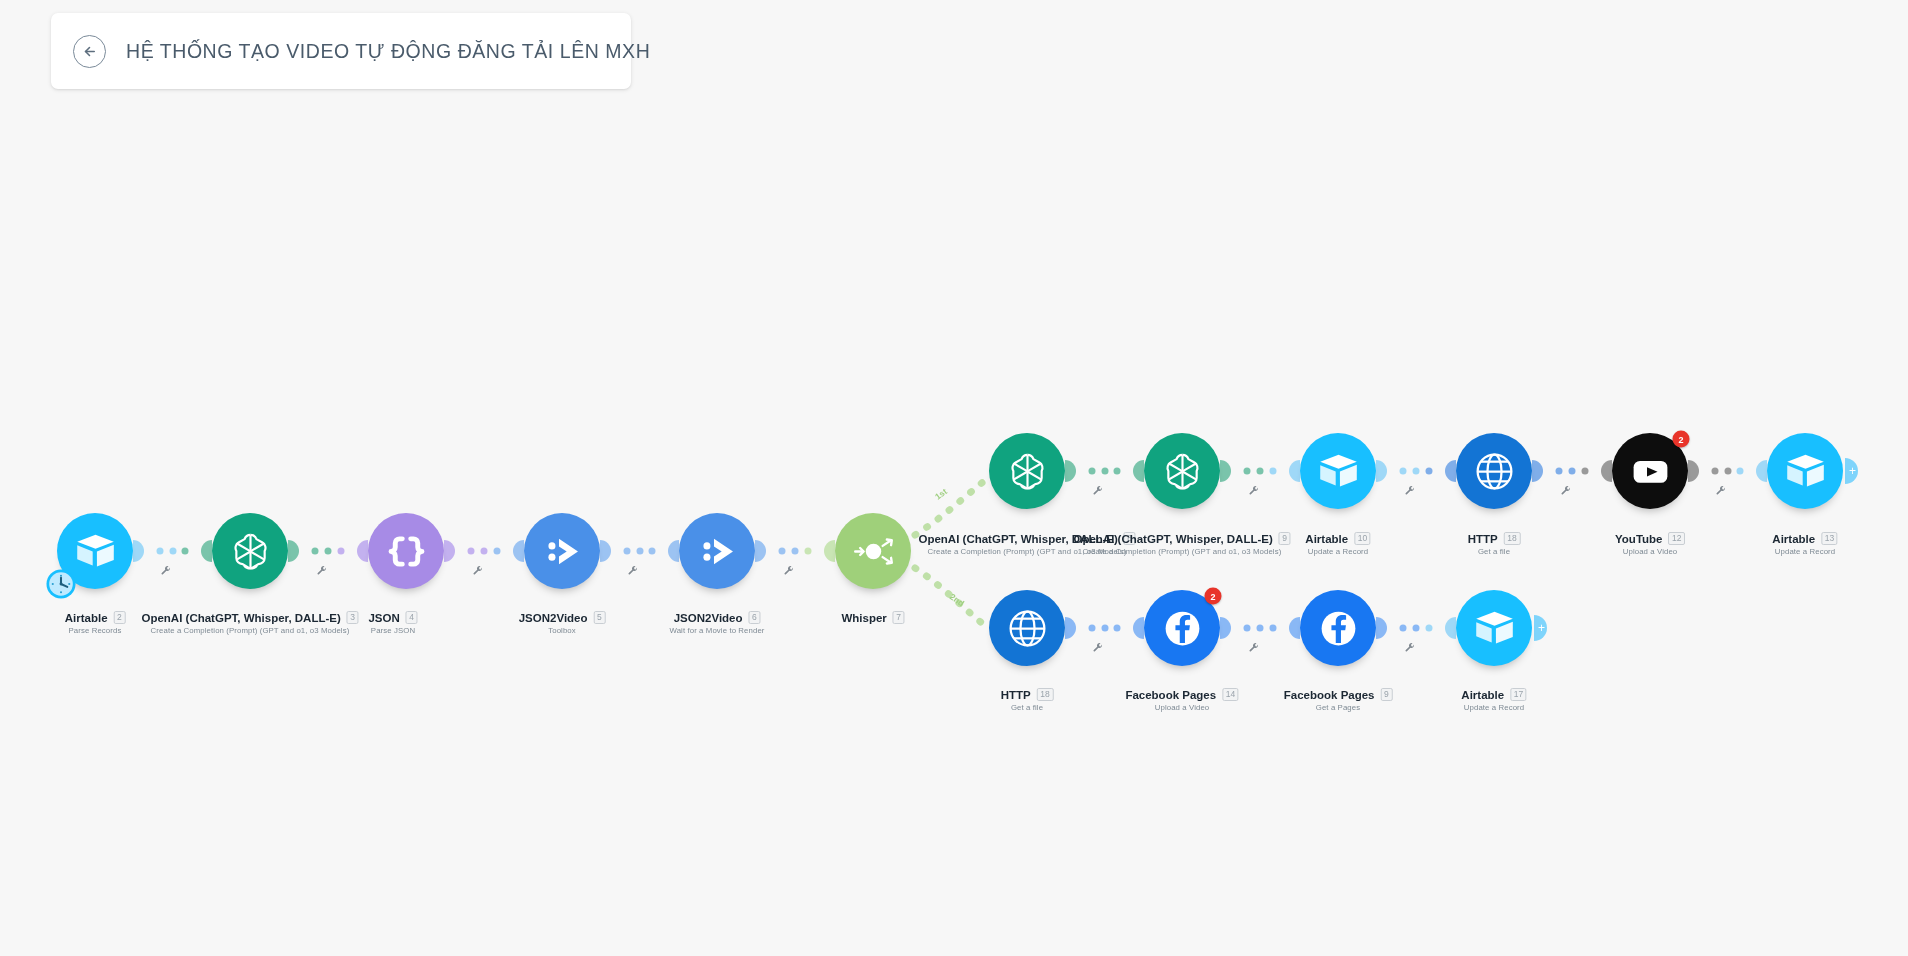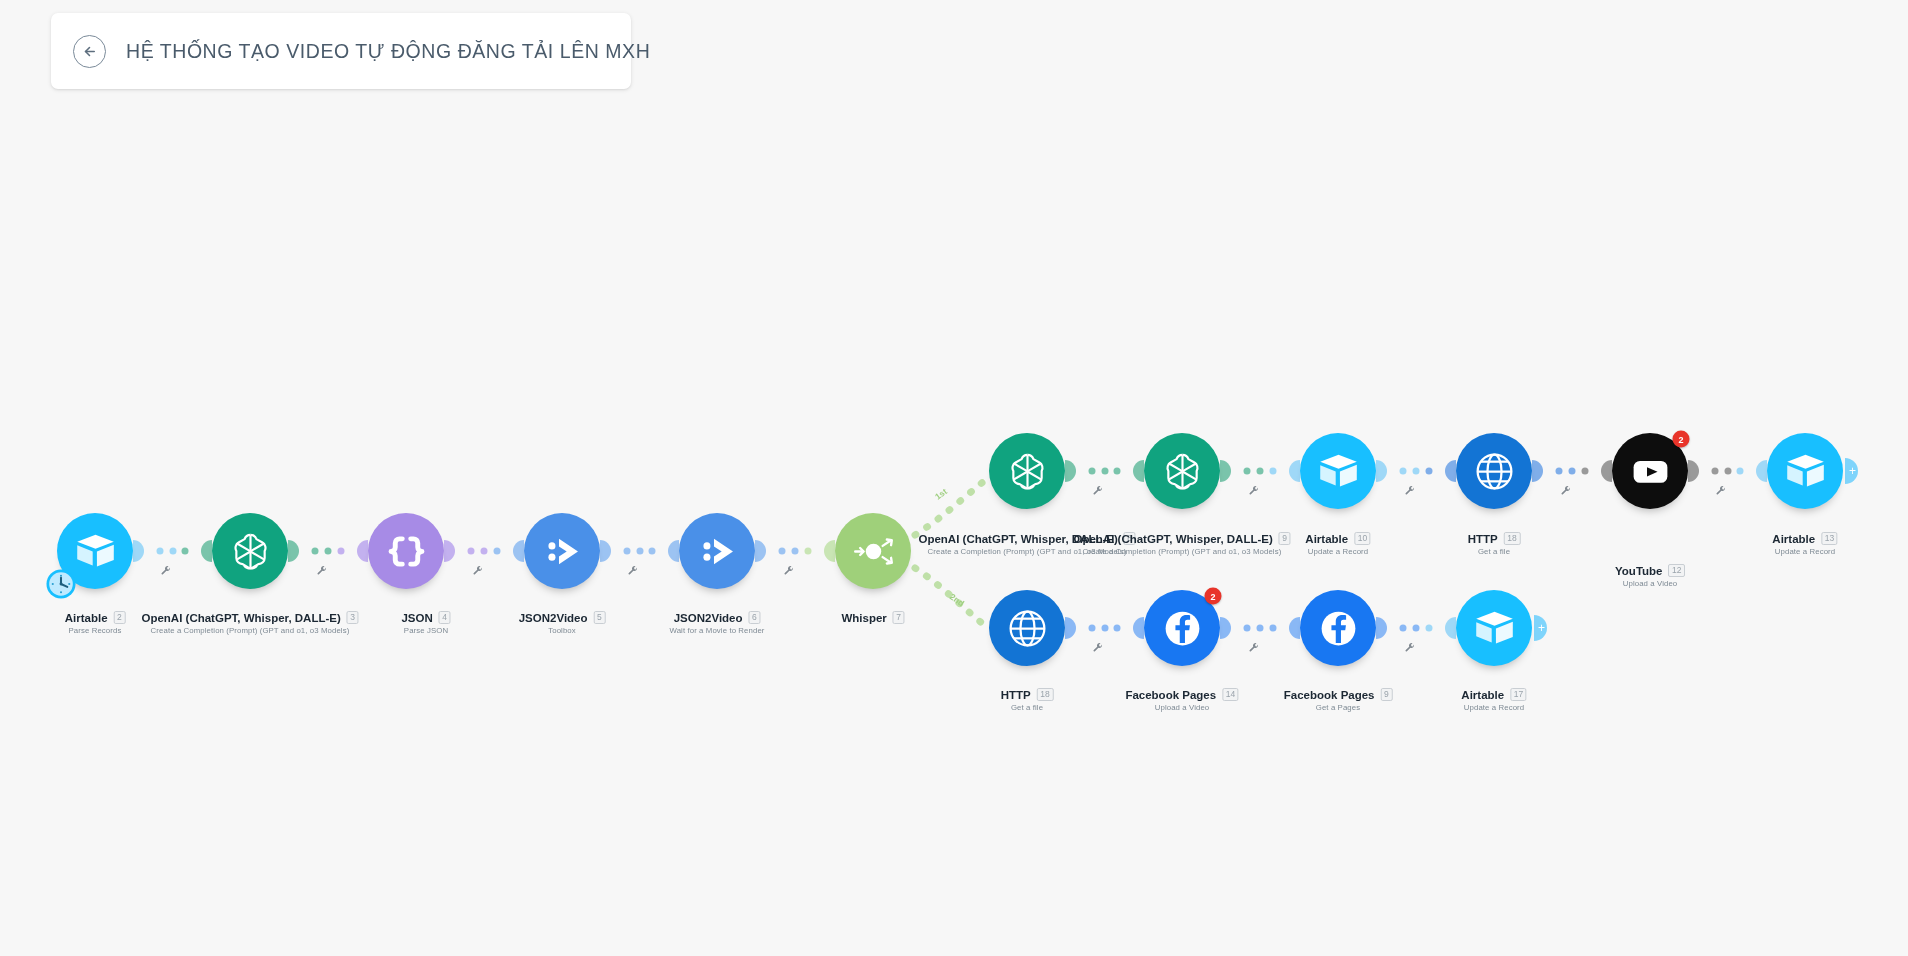--- a/index.html
+++ b/index.html
@@ -408,21 +408,21 @@
       <div class="lbl-sub">Create a Completion (Prompt) (GPT and o1, o3 Models)</div>
     </div>
       <div class="node" style="left:406px; top:551px;">
       <div class="bubble" style="width:76px; height:76px; background:#A78BE6;">
         <svg width="45" height="45" viewBox="0 0 64 64">
         <path d="M26 14 h-4 a6 6 0 0 0 -6 6 v6 a6 6 0 0 1 -6 6 a6 6 0 0 1 6 6 v6 a6 6 0 0 0 6 6 h4" stroke="#fff" stroke-width="7" fill="none" stroke-linecap="round" stroke-linejoin="round"></path>
         <path d="M38 14 h4 a6 6 0 0 1 6 6 v6 a6 6 0 0 0 6 6 a6 6 0 0 0 -6 6 v6 a6 6 0 0 1 -6 6 h-4" stroke="#fff" stroke-width="7" fill="none" stroke-linecap="round" stroke-linejoin="round"></path>
       </svg>
       </div>
       </div>
-      <div class="labels" style="left:426px; top:611px;">
+      <div class="labels" style="left:393px; top:611px;">
       <div class="lbl-row">
         <span class="lbl-name">JSON</span>
         <span class="lbl-badge">4</span>
       </div>
       <div class="lbl-sub">Parse JSON</div>
     </div>
       <div class="node" style="left:562px; top:551px;">
       <div class="bubble" style="width:76px; height:76px; background:#4a90e8;">
         <svg width="45" height="45" viewBox="0 0 64 64">
         <circle cx="17" cy="24" r="5" fill="#fff"></circle>
@@ -550,21 +550,21 @@
     </div>
       <div class="node" style="left:1650px; top:471px;">
       <div class="bubble" style="width:76px; height:76px; background:#0d0d0d;">
         <svg width="45" height="45" viewBox="0 0 64 64">
         <rect x="8" y="17" width="48" height="31" rx="9" fill="#fff"></rect>
         <path d="M27 26 L42 32.5 L27 39 Z" fill="#0d0d0d"></path>
       </svg>
       </div>
         <div class="err-badge" style="left:31px; top:-32px;">2</div>
       </div>
-      <div class="labels" style="left:1650px; top:532px;margin-top:32px;">
+      <div class="labels" style="left:1650px; top:532px;">
       <div class="lbl-row">
         <span class="lbl-name">YouTube</span>
         <span class="lbl-badge">12</span>
       </div>
       <div class="lbl-sub">Upload a Video</div>
     </div>
       <div class="node" style="left:1805px; top:471px;">
       <div class="bubble" style="width:76px; height:76px; background:#18BFFF;">
         <svg width="45" height="45" viewBox="0 0 64 64">
         <path fill="#fff" d="M32 8 L58 18 L32 28 L6 18 Z"></path>

